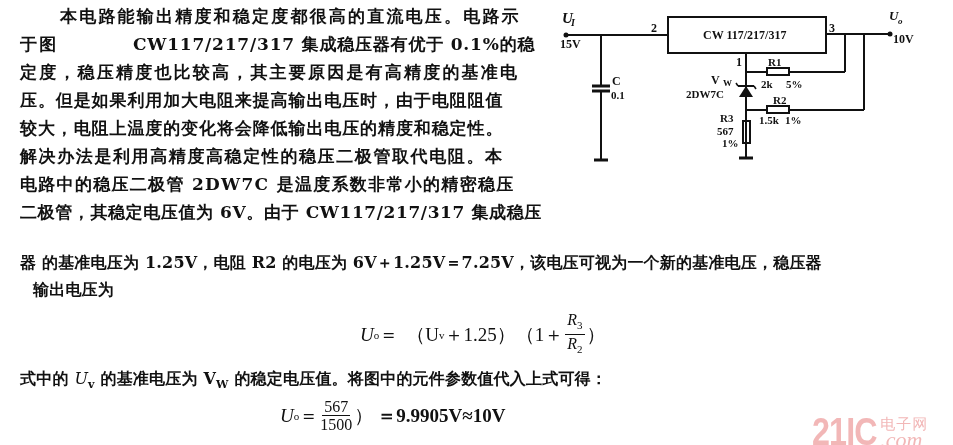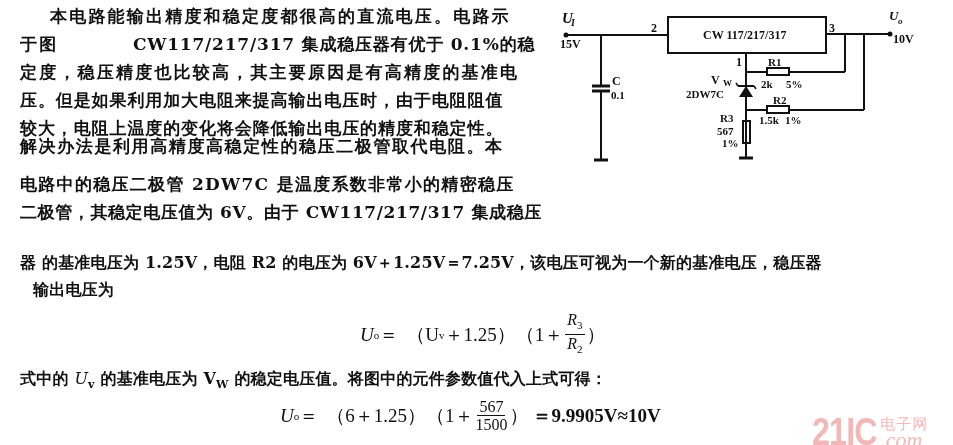--- a/index.html
+++ b/index.html
@@ -19,27 +19,27 @@
   .watermark { position:absolute; left:812px; top:413px; display:flex; align-items:center; }
   .wm-num { font-family:"Liberation Sans", sans-serif; font-weight:bold; font-size:38px;
             color:#f2b7b7; letter-spacing:-1px; line-height:38px; transform:scaleX(0.85); transform-origin:left; }
   .wm-side { display:flex; flex-direction:column; margin-left:-8px; line-height:15px; }
   .wm-cn { font-family:"DejaVu Sans", sans-serif; font-size:15px; color:#f2b7b7; letter-spacing:1px; }
   .wm-com { font-family:"Liberation Serif", serif; font-style:italic; font-size:22px; color:#f2b7b7; }
 </style>
 </head>
 <body>
 
-<div class="line" style="left:50px; top:6px;">本电路能输出精度和稳定度都很高的直流电压。电路示</div>
+<div class="line" style="left:60px; top:6px;">本电路能输出精度和稳定度都很高的直流电压。电路示</div>
 <div class="line" style="left:20px; top:34px;">于图</div>
 <div class="line" style="left:133px; top:34px; letter-spacing:0.8px;">CW117/217/317 集成稳压器有优于 0.1%的稳</div>
 <div class="line" style="left:20px; top:62px;">定度，稳压精度也比较高，其主要原因是有高精度的基准电</div>
 <div class="line" style="left:20px; top:90px; letter-spacing:0.9px;">压。但是如果利用加大电阻来提高输出电压时，由于电阻阻值</div>
 <div class="line" style="left:20px; top:118px; letter-spacing:0.9px;">较大，电阻上温度的变化将会降低输出电压的精度和稳定性。</div>
-<div class="line" style="left:20px; top:136px; letter-spacing:1.6px;">解决办法是利用高精度高稳定性的稳压二极管取代电阻。本</div>
+<div class="line" style="left:20px; top:146px; letter-spacing:1.6px;">解决办法是利用高精度高稳定性的稳压二极管取代电阻。本</div>
 <div class="line" style="left:20px; top:174px; letter-spacing:1.3px;">电路中的稳压二极管 2DW7C 是温度系数非常小的精密稳压</div>
 <div class="line" style="left:20px; top:202px; letter-spacing:0.6px;">二极管，其稳定电压值为 6V。由于 CW117/217/317 集成稳压</div>
 <div class="line wide" style="left:20px; top:253px;">器 的基准电压为 1.25V，电阻 R2 的电压为 6V＋1.25V＝7.25V，该电压可视为一个新的基准电压，稳压器</div>
 <div class="line wide" style="left:20px; top:280px;margin-left:13px;">输出电压为</div>
 
 <div class="formula" style="left:360px; top:311px;">
   <i>U</i>
     <span class="sub">o</span>
   <span>＝</span>
   <span style="margin-left:8px;">（U</span>
@@ -56,21 +56,20 @@
   <span>式中的</span>
   <i style="font-weight:normal;">U</i><span class="sub">v</span>
   <span>的基准电压为 V</span><span class="sub">W</span>
   <span>的稳定电压值。将图中的元件参数值代入上式可得：</span>
 </div>
 
 <div class="formula" style="left:280px; top:398px;">
   <i>U</i>
     <span class="sub">o</span>
   <span>＝</span>
-  <span style="margin-left:8px;">（6＋1.25）（1＋</span>
   <span class="frac">
     <span class="num">567</span>
     <span>1500</span>
   </span>
   <span>）</span>
   <span style="margin-left:4px;font-weight:bold;">＝9.9905V≈10V</span>
 </div>
 
 <svg class="circuit" viewBox="555 0 398 175" xmlns="http://www.w3.org/2000/svg">
   <g stroke="#111" stroke-width="2" fill="none">

